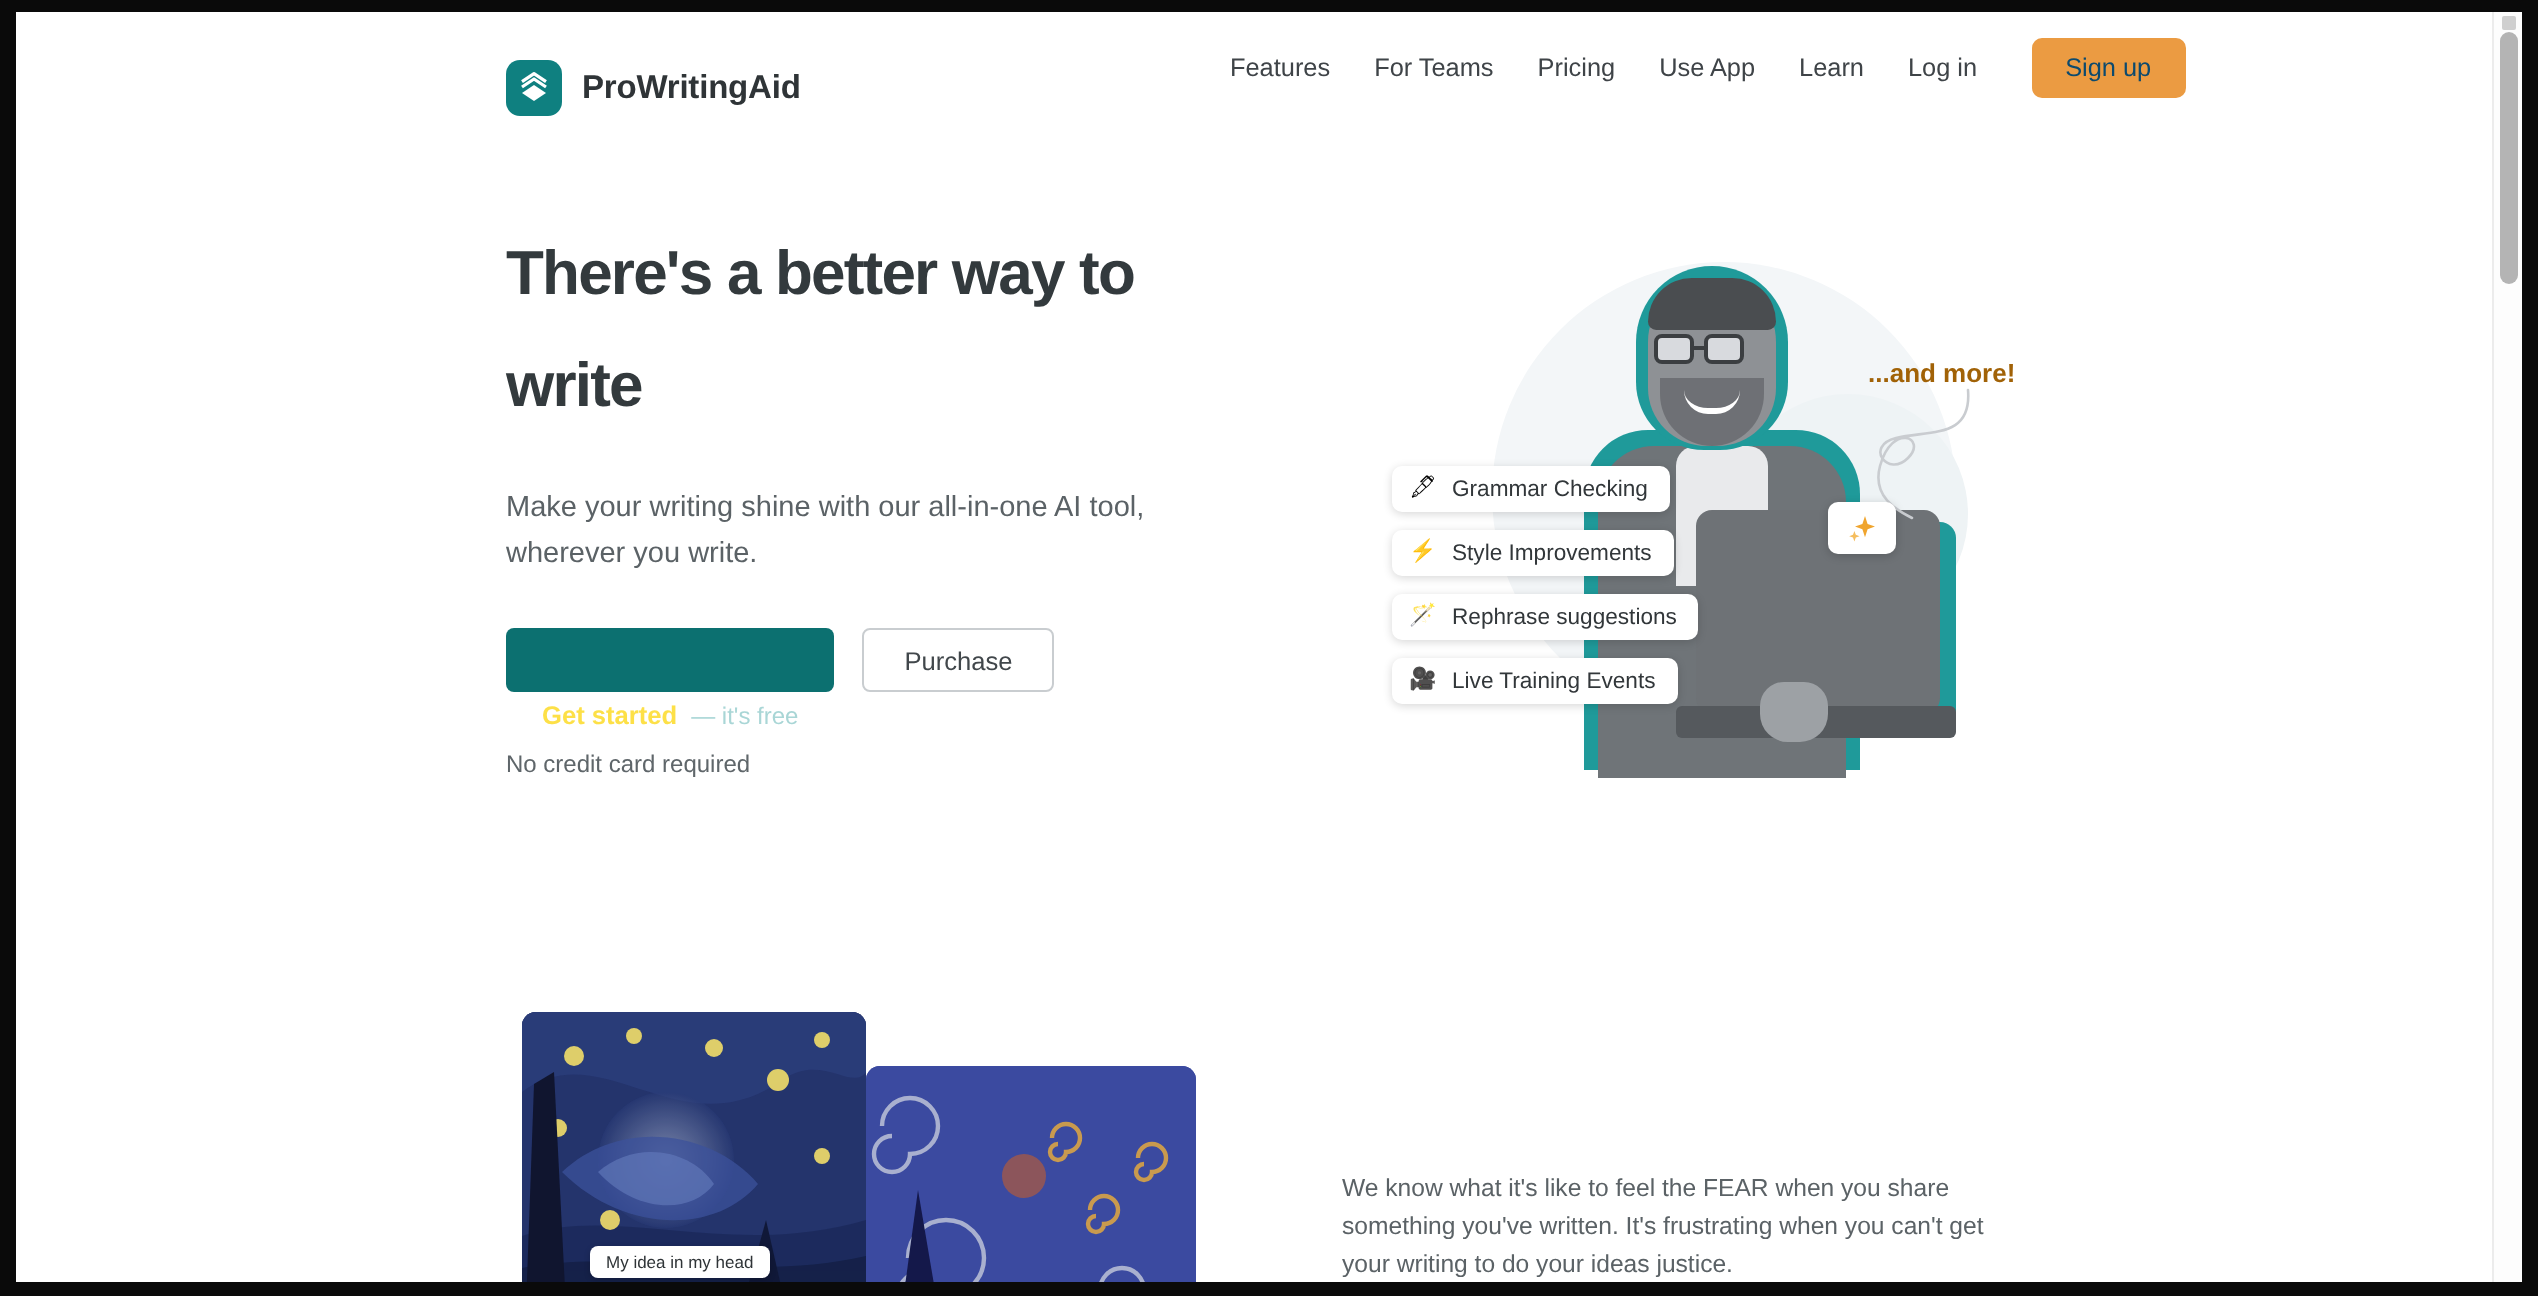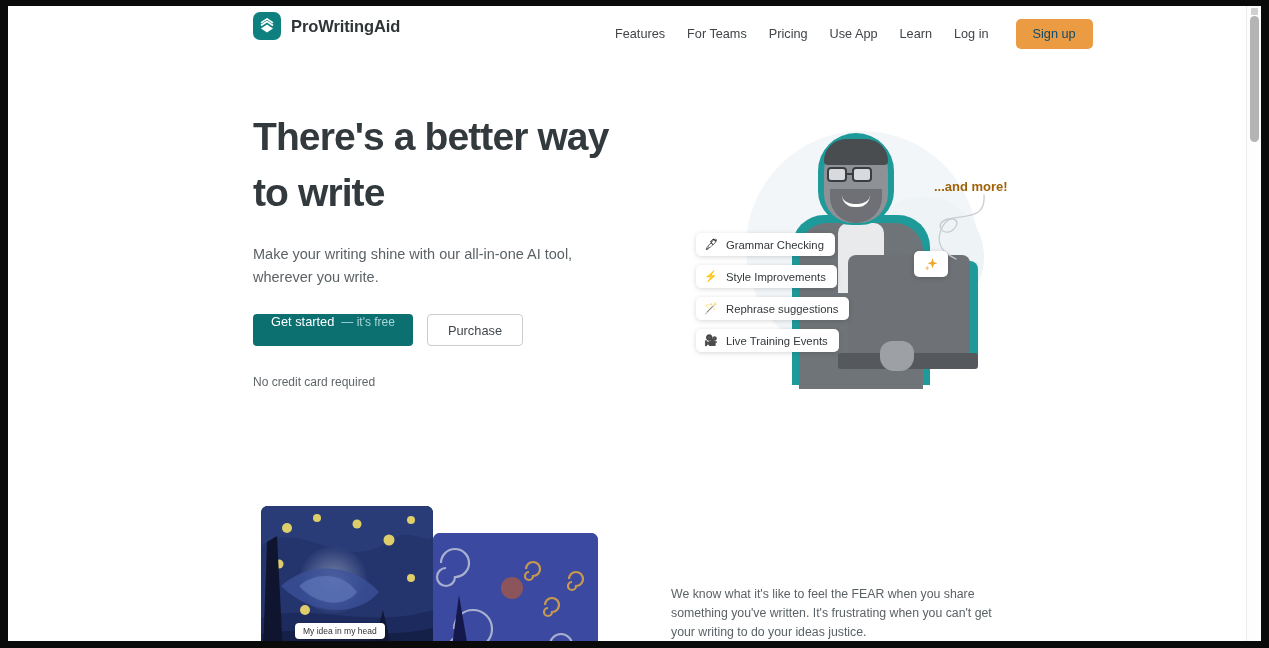--- a/index.html
+++ b/index.html
@@ -63,21 +63,21 @@
   #header {
     position: absolute;
     left: 0; top: 0;
     width: 1238px; height: 56px;
     background: #ffffff;
     display: flex;
     align-items: center;
   }
   #brand {
     position: absolute;
-    left: 245px; top: 6px;
+    left: 245px; top: 24px;
     display: flex;
     align-items: center;
     gap: 10px;
   }
   #brand-logo {
     width: 28px; height: 28px;
     border-radius: 7px;
     background: #0f8080;
     display: flex;
     align-items: center;
@@ -118,21 +118,21 @@
     white-space: nowrap;
   }
 
   
   #hero-text {
     position: absolute;
     left: 245px; top: 103px;
     width: 360px;
   }
   #hero-title {
-    font-size: 39px;
+    font-size: 31px;
     line-height: 56px;
     font-weight: bold;
     color: #333a3d;
     letter-spacing: -0.9px;
   }
   #hero-sub {
     margin-top: 22px;
     font-size: 14.5px;
     line-height: 23px;
     color: #5b6266;
@@ -151,23 +151,24 @@
     border-radius: 4px;
     padding: 0 18px;
     height: 32px;
     display: flex;
     align-items: baseline;
     gap: 7px;
     cursor: pointer;
     font-family: "Liberation Sans", sans-serif;
   }
   #get-started-label {
-    color: #ffffff;
+    color: #fde047;
     font-size: 12.8px;
-    font-weight: normal;
+    font-weight: bold;
+    margin-top: 36px;
   }
   #get-started-suffix {
     color: #a9d6d6;
     font-size: 12px;
   }
   #purchase-btn {
     background: #ffffff;
     border: 1px solid #c9cdd0;
     border-radius: 4px;
     height: 32px;

